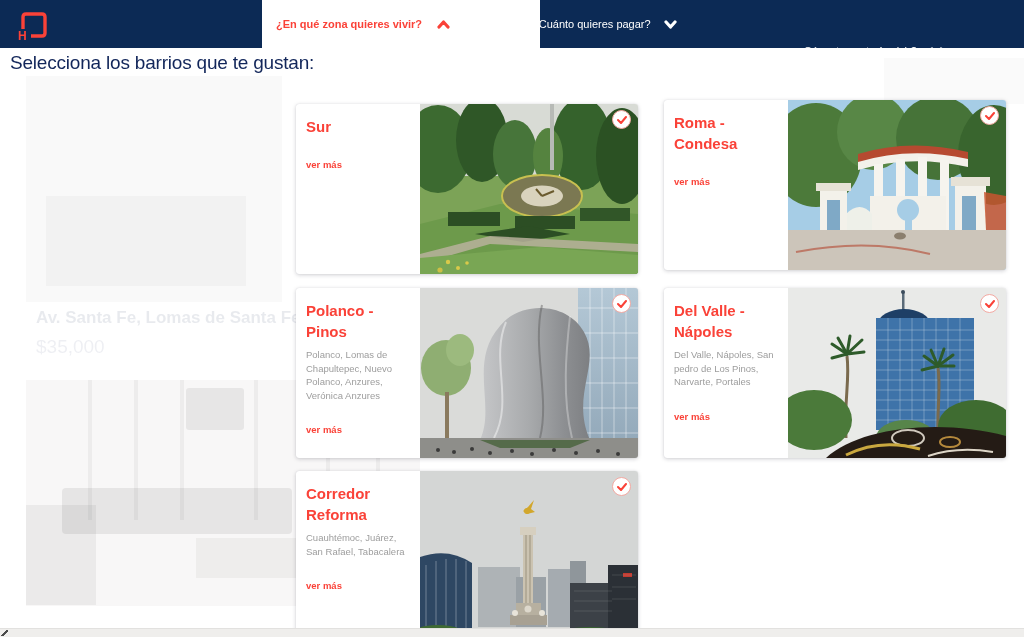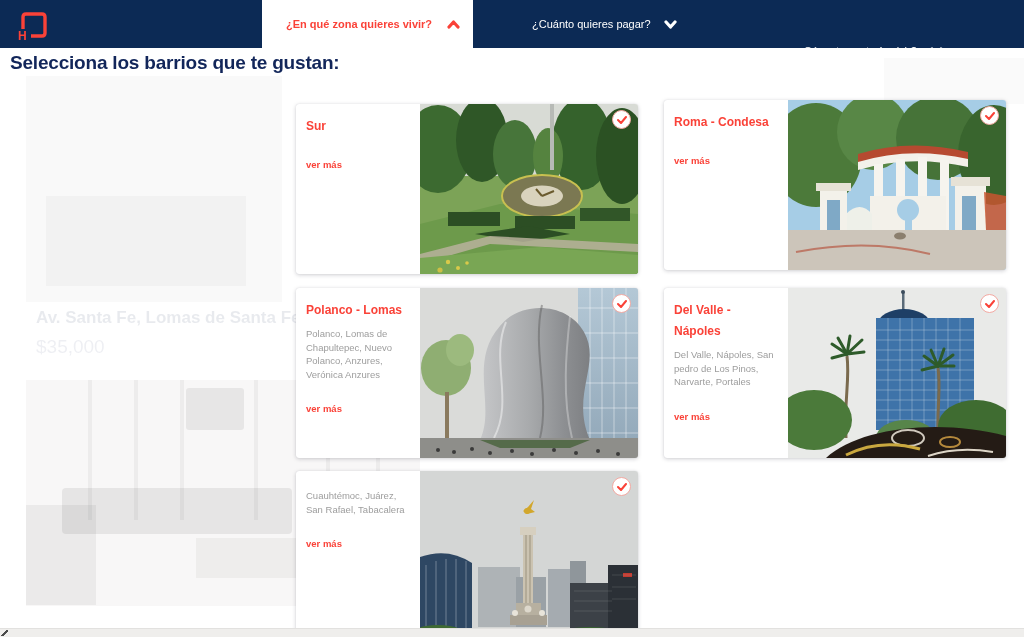--- a/index.html
+++ b/index.html
@@ -23,32 +23,32 @@
   .bg-photo2 .chair{position:absolute;left:0px;top:125px;width:70px;height:100px;background:rgba(20,15,10,0.055);}
   .bg-photo2 .table{position:absolute;left:170px;top:158px;width:100px;height:40px;background:rgba(20,15,10,0.045);}
   .bg-rect-r{left:884px;top:58px;width:140px;height:46px;background:rgba(0,0,0,0.02);}
 
   
   .nav{position:absolute;left:0;top:0;width:1024px;height:48px;background:var(--navy);}
   .logo{position:absolute;left:16px;top:8px;width:32px;height:34px;cursor:pointer;}
   .tab{position:absolute;top:0;height:48px;display:flex;align-items:center;gap:13px;
        color:#fff;font-size:11px;cursor:pointer;white-space:nowrap;}
   .tab .chev{display:flex;align-items:center;}
-  .tab-active{left:262px;width:211px;background:#ffffff;color:var(--red);padding-left:24px;box-sizing:border-box;font-weight:bold;gap:15px;}
+  .tab-active{left:262px;width:278px;background:#ffffff;color:var(--red);padding-left:14px;box-sizing:border-box;font-weight:bold;gap:15px;}
   .tab-pay{left:532px;}
   .tab-live{left:797px;margin-top:27px;}
 
   
-  .heading{position:absolute;left:10px;top:52px;font-size:19px;font-weight:bold;color:#12265a;letter-spacing:-0.2px;}
+  .heading{position:absolute;left:10px;top:52px;font-size:19px;font-weight:normal;color:#12265a;letter-spacing:-0.2px;}
 
   
   .card{position:absolute;width:342px;height:170px;background:#fff;border-radius:3px;
         box-shadow:0 1px 4px rgba(20,20,40,0.20), 0 0 1px rgba(20,20,40,0.15);cursor:pointer;}
   .card-panel{position:absolute;left:0;top:0;width:124px;height:100%;padding:12px 10px 0 10px;box-sizing:border-box;}
-  .card-title{color:var(--red);font-size:12px;font-weight:bold;line-height:21px;}
+  .card-title{color:var(--red);font-size:15px;font-weight:bold;line-height:21px;}
   .card-desc{color:var(--gray);font-size:9.5px;line-height:13.5px;margin-top:6px;}
   .card-link{color:var(--red);font-size:9.5px;font-weight:bold;margin-top:22px;display:inline-block;}
   .card-img{position:absolute;left:124px;top:0;width:218px;height:170px;overflow:hidden;border-radius:0 3px 3px 0;}
   .card-img svg{display:block;}
   .check{position:absolute;top:6px;right:7px;width:17px;height:17px;border-radius:50%;
          background:#fff;border:1.5px solid #f3a9a2;box-sizing:content-box;
          display:flex;align-items:center;justify-content:center;}
 
   
   .hscroll{position:absolute;left:0;bottom:0;width:1024px;height:8px;background:#efeeec;border-top:1px solid #e2e1df;}
@@ -192,21 +192,21 @@
     </div>
     <div class="check">
       <svg width="10" height="8" viewBox="0 0 10 8">
           <polyline points="1,4 4,7 9,1" fill="none" stroke="#fa4238" stroke-width="2" stroke-linecap="round" stroke-linejoin="round"></polyline>
         </svg>
     </div>
   </div>
 
   <div class="card" style="left:296px;top:288px;">
     <div class="card-panel">
-      <div class="card-title">Polanco - Lomas</div>
+      <div class="card-title">Polanco - Pinos</div>
       <div class="card-desc">Polanco, Lomas de Chapultepec, Nuevo Polanco, Anzures, Verónica Anzures</div>
       <a class="card-link">ver más</a>
     </div>
     <div class="card-img">
       <svg width="218" height="170" viewBox="0 0 218 170">
         <defs>
           <linearGradient id="soum" x1="0" y1="0" x2="1" y2="0">
             <stop offset="0" stop-color="#c6c7c9"></stop>
               <stop offset="0.45" stop-color="#a8aaac"></stop>
             <stop offset="0.75" stop-color="#8e9093"></stop>
@@ -323,20 +323,21 @@
     </div>
     <div class="check">
       <svg width="10" height="8" viewBox="0 0 10 8">
           <polyline points="1,4 4,7 9,1" fill="none" stroke="#fa4238" stroke-width="2" stroke-linecap="round" stroke-linejoin="round"></polyline>
         </svg>
     </div>
   </div>
 
   <div class="card" style="left:296px;top:471px;">
     <div class="card-panel">
+      <div class="card-title">Corredor Reforma</div>
       <div class="card-desc">Cuauhtémoc, Juárez, San Rafael, Tabacalera</div>
       <a class="card-link">ver más</a>
     </div>
     <div class="card-img">
       <svg width="218" height="170" viewBox="0 0 218 170">
         <rect width="218" height="170" fill="#d4d6d5"></rect>
         <rect x="58" y="96" width="42" height="60" fill="#aeb3b6"></rect>
         <rect x="96" y="106" width="30" height="50" fill="#9aa1a6"></rect>
         <rect x="128" y="98" width="26" height="58" fill="#a5abb0"></rect>
         <rect x="150" y="90" width="16" height="66" fill="#8f969b"></rect>

